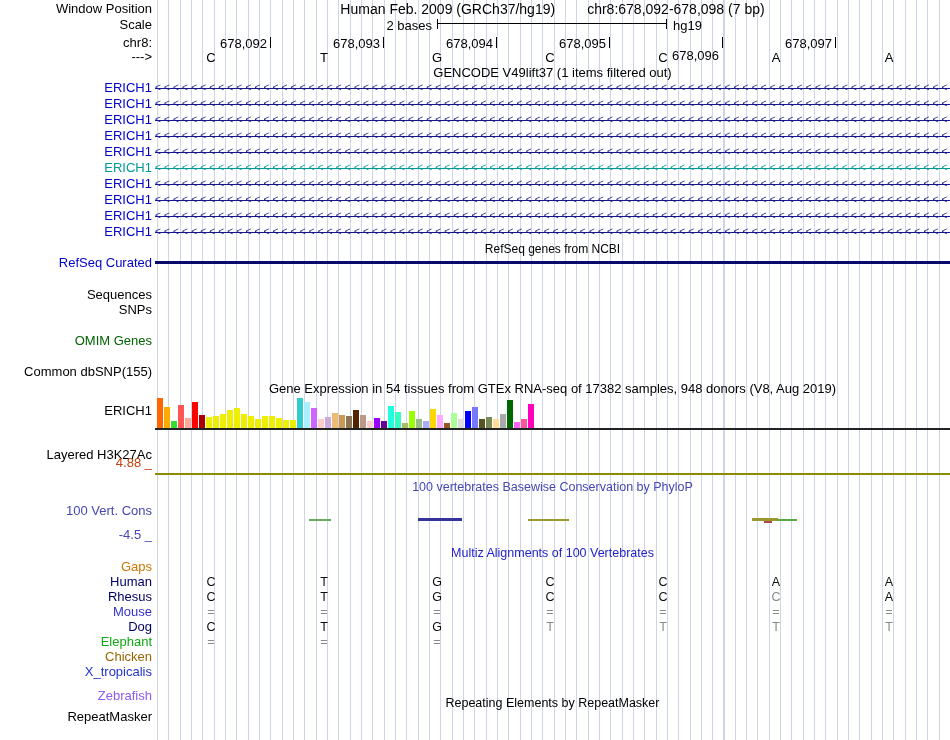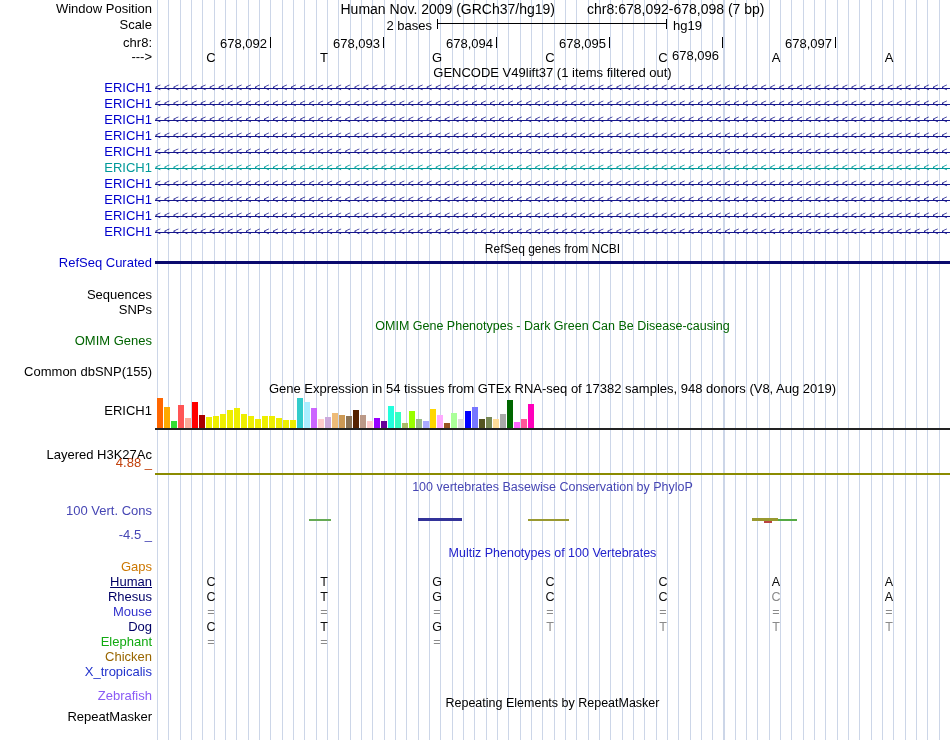--- a/index.html
+++ b/index.html
@@ -28,21 +28,21 @@
   #ruler::after { content:""; position:absolute; left:0; right:0; top:4px; border-top:1px solid #000; }
 </style>
 </head>
 <body>
 
 <div id="screen">
   <div id="grid"></div>
 
   <div class="lbl" style="top:2px">Window Position</div>
   <div class="ctitle" style="top:2px;font-size:14px">
-    <span>Human Nov. 2009 (GRCh37/hg19)</span><span style="display:inline-block;width:32px"></span><span>chr8:678,092-678,098 (7 bp)</span>
+    <span>Human Feb. 2009 (GRCh37/hg19)</span><span style="display:inline-block;width:32px"></span><span>chr8:678,092-678,098 (7 bp)</span>
   </div>
 
   <div class="lbl" style="top:18px">Scale</div>
   <div style="position:absolute;left:155px;top:18px;width:277px;text-align:right">2 bases</div>
   <div id="ruler"></div>
   <div style="position:absolute;left:673px;top:18px">hg19</div>
 
   <div class="lbl" style="top:36px">chr8:</div>
   <div id="coord-ticks">
       <div class="coord-num" style="left: 190px; top: 36px; width: 77px;">678,092</div>
@@ -124,21 +124,20 @@
       </div>
     </div>
 
   <div class="ctitle sz12" style="top:242px">RefSeq genes from NCBI</div>
   <div class="lbl" style="top:256px;color:#0000CC">RefSeq Curated</div>
   <div class="hline" style="top:261px;height:3px;background:#0A0A6E"></div>
 
   <div class="lbl" style="top:288px">Sequences</div>
   <div class="lbl" style="top:303px">SNPs</div>
 
-  <div class="ctitle sz125" style="top:319px;color:#006400">OMIM Gene Phenotypes - Dark Green Can Be Disease-causing</div>
   <div class="lbl" style="top:334px;color:#006400">OMIM Genes</div>
 
   <div class="lbl" style="top:365px">Common dbSNP(155)</div>
 
   <div class="ctitle" style="top:382px">Gene Expression in 54 tissues from GTEx RNA-seq of 17382 samples, 948 donors (V8, Aug 2019)</div>
   <div class="lbl" style="top:404px">ERICH1</div>
   <div id="gtex-bars">
       <div class="gtex-bar" title="Adipose - Subcutaneous" style="left: 157px; top: 398px; height: 30px; background: rgb(255, 102, 0);"></div>
       <div class="gtex-bar" title="Adipose - Visceral (Omentum)" style="left: 164px; top: 407px; height: 21px; background: rgb(255, 170, 0);"></div>
       <div class="gtex-bar" title="Adrenal Gland" style="left: 171px; top: 421px; height: 7px; background: rgb(51, 221, 51);"></div>
@@ -205,24 +204,24 @@
   <div class="lbl" style="top:528px;color:#4646B4">-4.5 _</div>
   <div id="phylop-segments">
       <div class="pseg" style="left: 309px; width: 22px; height: 2px; top: 519px; background: rgb(102, 170, 85);"></div>
       <div class="pseg" style="left: 418px; width: 44px; height: 3px; top: 518px; background: rgb(51, 51, 153);"></div>
       <div class="pseg" style="left: 528px; width: 41px; height: 2px; top: 519px; background: rgb(153, 153, 47);"></div>
       <div class="pseg" style="left: 752px; width: 26px; height: 3px; top: 518px; background: rgb(153, 153, 47);"></div>
       <div class="pseg" style="left: 778px; width: 19px; height: 2px; top: 519px; background: rgb(85, 170, 68);"></div>
       <div class="pseg" style="left: 764px; width: 8px; height: 2px; top: 521px; background: rgb(187, 68, 68);"></div>
     </div>
 
-  <div class="ctitle sz125" style="top:546px;color:#2222CC">Multiz Phenotypes of 100 Vertebrates</div>
+  <div class="ctitle sz125" style="top:546px;color:#2222CC">Multiz Alignments of 100 Vertebrates</div>
   <div id="multiz-rows">
       <div class="lbl" style="top: 560px; color: rgb(204, 119, 0);">Gaps</div>
-      <div class="lbl" style="top: 575px; color: rgb(0, 0, 102); text-decoration: underline;">Human</div>
+      <div class="lbl" style="top: 575px; color: rgb(0, 0, 102);">Human</div>
       <div class="mcell" style="left: 196px; top: 575px; color: rgb(13, 13, 13);">C</div>
       <div class="mcell" style="left: 309px; top: 575px; color: rgb(13, 13, 13);">T</div>
       <div class="mcell" style="left: 422px; top: 575px; color: rgb(13, 13, 13);">G</div>
       <div class="mcell" style="left: 535px; top: 575px; color: rgb(13, 13, 13);">C</div>
       <div class="mcell" style="left: 648px; top: 575px; color: rgb(13, 13, 13);">C</div>
       <div class="mcell" style="left: 761px; top: 575px; color: rgb(13, 13, 13);">A</div>
       <div class="mcell" style="left: 874px; top: 575px; color: rgb(13, 13, 13);">A</div>
       <div class="lbl" style="top: 590px; color: rgb(0, 0, 102);">Rhesus</div>
       <div class="mcell" style="left: 196px; top: 590px; color: rgb(13, 13, 13);">C</div>
       <div class="mcell" style="left: 309px; top: 590px; color: rgb(13, 13, 13);">T</div>

